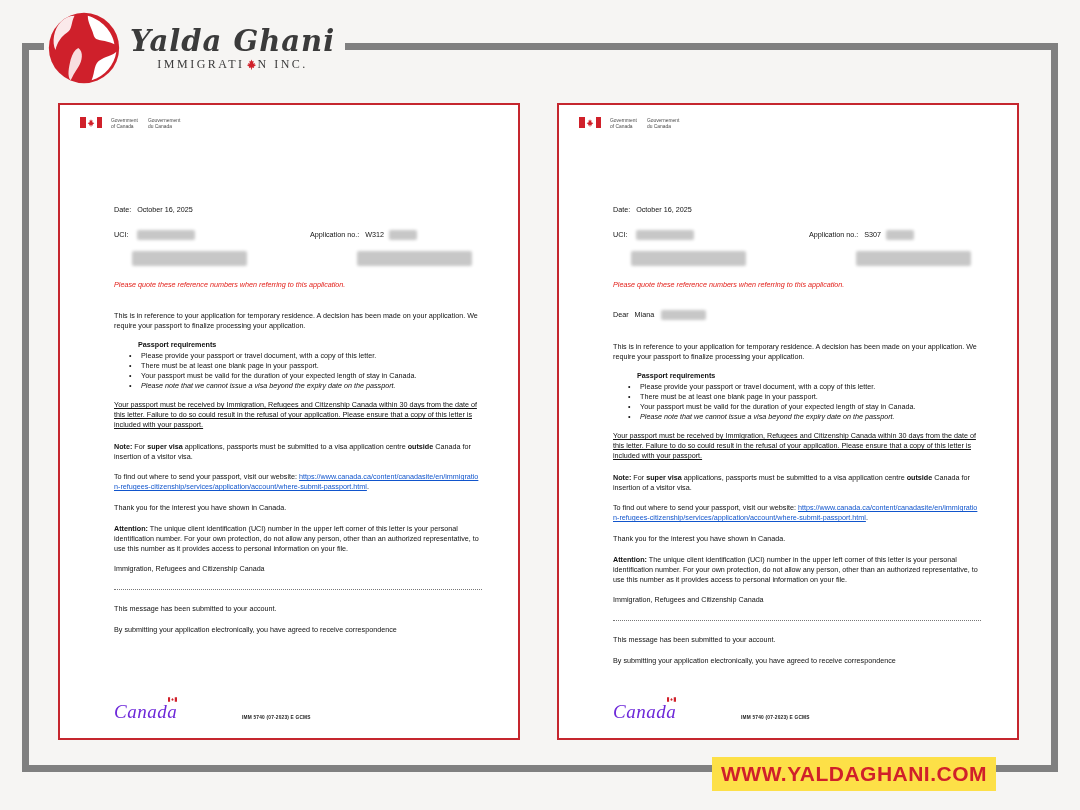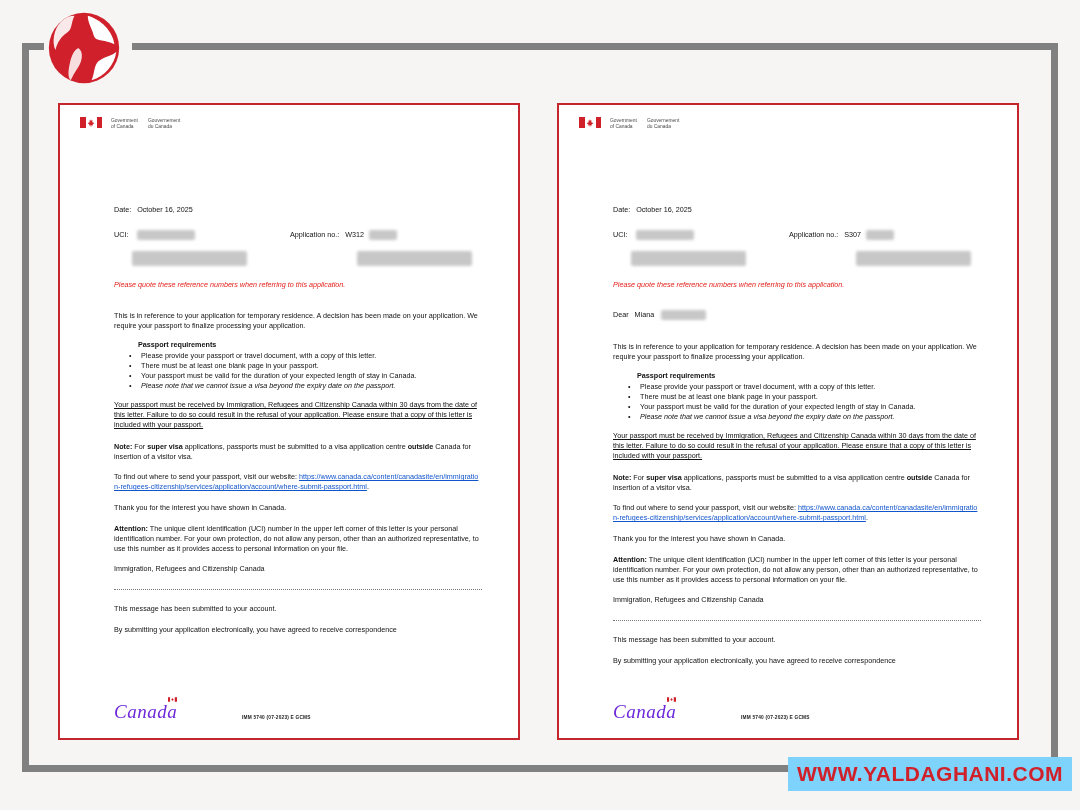--- a/index.html
+++ b/index.html
@@ -30,21 +30,21 @@
     font-size:29px; color:#3b3b3b; letter-spacing:1px; line-height:32px;
   }
   .logo-sub {
     font-family:"Liberation Serif", serif; font-size:12px; color:#3b3b3b;
     letter-spacing:2.5px; line-height:14px; display:flex; align-items:center;
   }
   .logo-sub svg { width:11px; height:11px; margin:0 1px; }
 
   
   .site-label {
-    position:absolute; left:788px; top:757px; background:#7dd3fc;
+    position:absolute; left:712px; top:757px; background:#fde047;
     padding:5px 9px; font-size:21px; font-weight:bold; color:#d0202a;
     letter-spacing:0.5px;
     text-align:center;
   }
 
   
   .letter {
     position:absolute; top:103px; width:462px; height:637px;
     background:#ffffff; border:2px solid #c5262e;
   }
@@ -63,21 +63,21 @@
   .gov-col { font-size:4.9px; line-height:5.6px; color:#4a4a4a; }
   .gov-cols { display:flex; gap:10px; padding-top:1px; }
 
   .content {
     padding:0 36px 0 54px; font-size:7.2px; line-height:10px; color:#111;
   }
   .date-row { margin-top:100px; }
   .lbl-gap { display:inline-block; width:6px; }
 
   .uci-row { margin-top:15px; position:relative; height:11px; }
-  .app-no { position:absolute; left:176px; top:0; white-space:nowrap; }
+  .app-no { position:absolute; left:196px; top:0; white-space:nowrap; }
 
   .blur {
     display:inline-block; background:#c7c7c7; border-radius:2px;
     filter:blur(1.8px); vertical-align:middle; height:10px;
   }
   .blur.uci   { width:58px; margin-left:9px; }
   .blur.appno { width:28px; margin-left:5px; }
   .blur.addr  { width:115px; height:15px; position:absolute; top:0; }
   .blur.name  { width:45px; margin-left:7px; }
 
@@ -135,20 +135,30 @@
 <div class="frame"></div>
 
 <div class="logo">
   <svg class="globe" viewBox="0 0 80 80">
     <circle cx="40" cy="40" r="37" fill="#cf202b"></circle>
     <path d="M44 6 C58 10 70 22 72 36 C60 30 52 34 50 26 C48 18 44 14 44 6 Z" fill="#ffffff"></path>
     <path d="M74 44 C72 58 62 70 48 74 C52 64 50 56 58 52 C66 48 70 48 74 44 Z" fill="#ffffff"></path>
     <path d="M30 6 C26 14 28 20 22 24 C16 28 12 34 10 42 C6 34 8 20 16 12 C20 8 25 6 30 6 Z" fill="#ffffff" opacity="0.9"></path>
     <path d="M34 40 C40 44 38 54 34 60 C30 66 28 70 26 74 C22 70 24 60 26 52 C28 46 30 42 34 40 Z" fill="#ffffff" opacity="0.85"></path>
   </svg>
+  <div class="logo-text">
+    <div class="logo-script">Yalda Ghani</div>
+    <div class="logo-sub">
+      <span>IMMIGRATI</span>
+      <svg viewBox="0 0 100 100">
+        <path fill="#d0202a" d="M50 4 L42 22 L30 16 L36 44 L18 36 L24 50 L8 54 L30 70 L26 82 L46 78 L46 96 L54 96 L54 78 L74 82 L70 70 L92 54 L76 50 L82 36 L64 44 L70 16 L58 22 Z"></path>
+      </svg>
+      <span>N INC.</span>
+    </div>
+  </div>
 </div>
 
 <div class="site-label">WWW.YALDAGHANI.COM</div>
 
 <article class="letter first">
   <header class="gov-header">
     <span class="flag">
       <span class="band"></span>
       <span class="mid">
           <svg viewBox="0 0 100 100">

